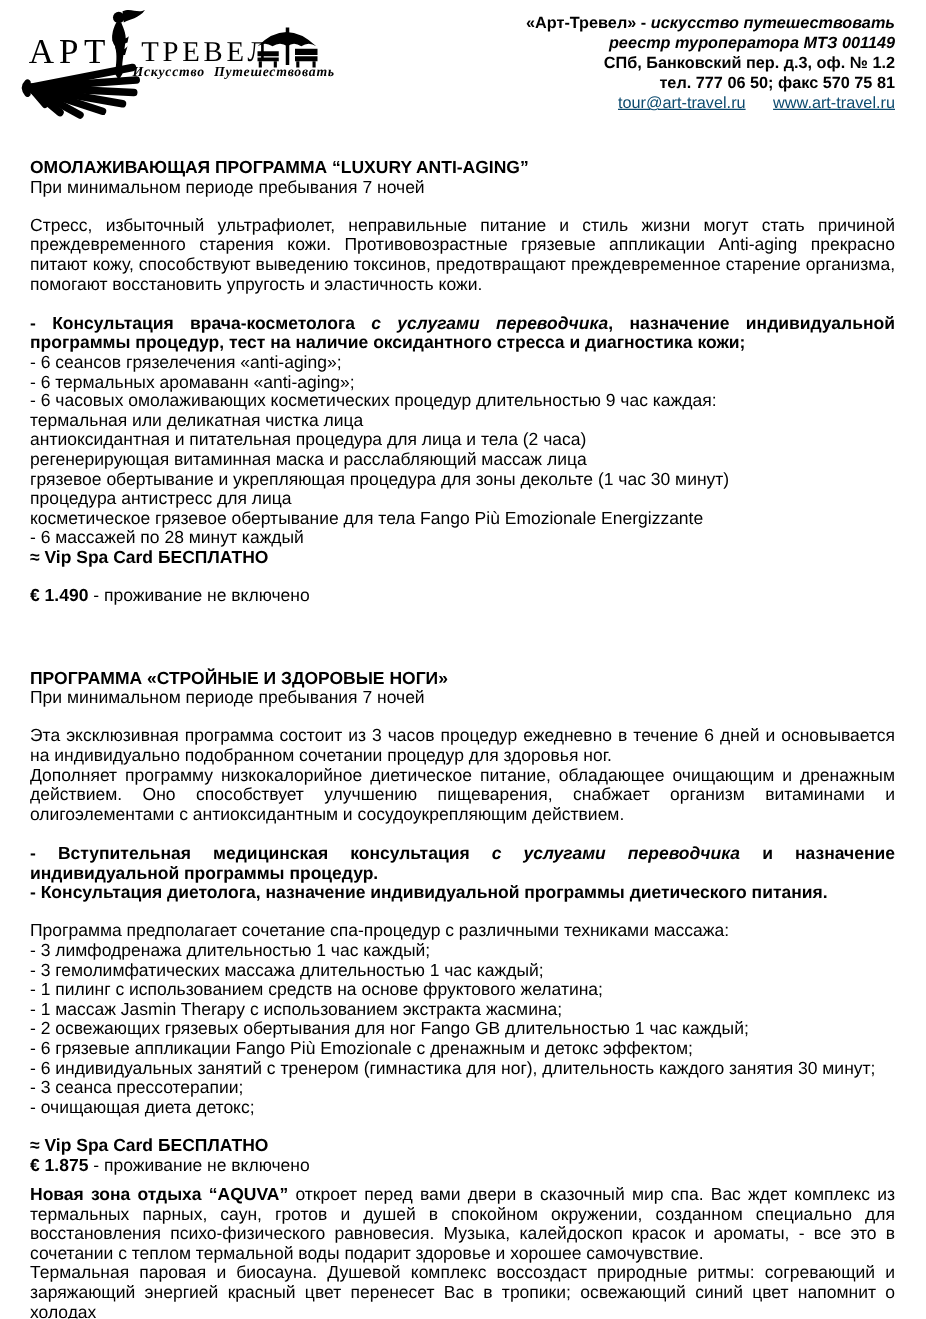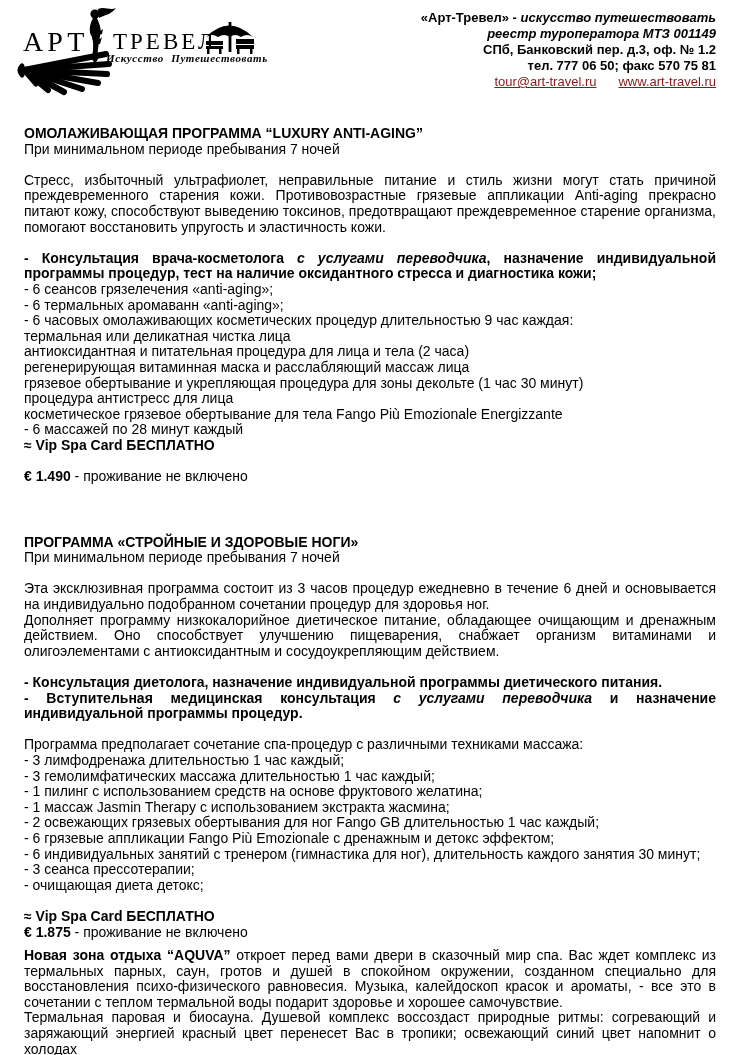--- a/index.html
+++ b/index.html
@@ -25,21 +25,21 @@
   .logo-tagline {
     position:absolute; left:96px; top:46px;
     font-family:"Liberation Serif","DejaVu Serif",serif;
     font-style:italic; font-weight:bold; font-size:11px;
     letter-spacing:0.6px; word-spacing:4px; line-height:12px; white-space:nowrap;
   }
   .contact {
     position:absolute; top:10px; right:25px; text-align:right;
     font-size:13px; line-height:16px; font-weight:bold; white-space:nowrap;
   }
-  .contact a { color:#7f1d1d; font-weight:normal; }
+  .contact a { color:#0c4a6e; font-weight:normal; }
   .contact .email { margin-right:22px; }
   .i { font-style:italic; }
   .b { font-weight:bold; }
   
   .content { position:absolute; left:24px; top:126px; width:692px; }
   p { margin:0; text-align:justify; }
   .line { white-space:nowrap; }
   .blank { height:15.6px; }
   .gap-section { height:50px; }
   .gap-small { height:8px; }
@@ -126,22 +126,22 @@
     <div class="line"><span class="b">€ 1.490</span><span> - проживание не включено</span></div>
 
     <div class="gap-section"></div>
 
     <div class="line b">ПРОГРАММА «СТРОЙНЫЕ И ЗДОРОВЫЕ НОГИ»</div>
     <div class="line">При минимальном периоде пребывания 7 ночей</div>
     <div class="blank"></div>
     <p>Эта эксклюзивная программа состоит из 3 часов процедур ежедневно в течение 6 дней и основывается на индивидуально подобранном сочетании процедур для здоровья ног.</p>
     <p>Дополняет программу низкокалорийное диетическое питание, обладающее очищающим и дренажным действием. Оно способствует улучшению пищеварения, снабжает организм витаминами и олигоэлементами с антиоксидантным и сосудоукрепляющим действием.</p>
     <div class="blank"></div>
+    <p class="b"><span>- Вступительная медицинская консультация </span><span class="i">с услугами переводчика</span><span> и назначение индивидуальной программы процедур.</span></p>
     <p class="b">- Консультация диетолога, назначение индивидуальной программы диетического питания.</p>
-    <p class="b"><span>- Вступительная медицинская консультация </span><span class="i">с услугами переводчика</span><span> и назначение индивидуальной программы процедур.</span></p>
     <div class="blank"></div>
     <div class="line">Программа предполагает сочетание спа-процедур с различными техниками массажа:</div>
     <div>
         <div class="line">- 3 лимфодренажа длительностью 1 час каждый;</div>
         <div class="line">- 3 гемолимфатических массажа длительностью 1 час каждый;</div>
         <div class="line">- 1 пилинг с использованием средств на основе фруктового желатина;</div>
         <div class="line">- 1 массаж Jasmin Therapy с использованием экстракта жасмина;</div>
         <div class="line">- 2 освежающих грязевых обертывания для ног Fango GB длительностью 1 час каждый;</div>
         <div class="line">- 6 грязевые аппликации Fango Più Emozionale с дренажным и детокс эффектом;</div>
         <div class="line">- 6 индивидуальных занятий с тренером (гимнастика для ног), длительность каждого занятия 30 минут;</div>

